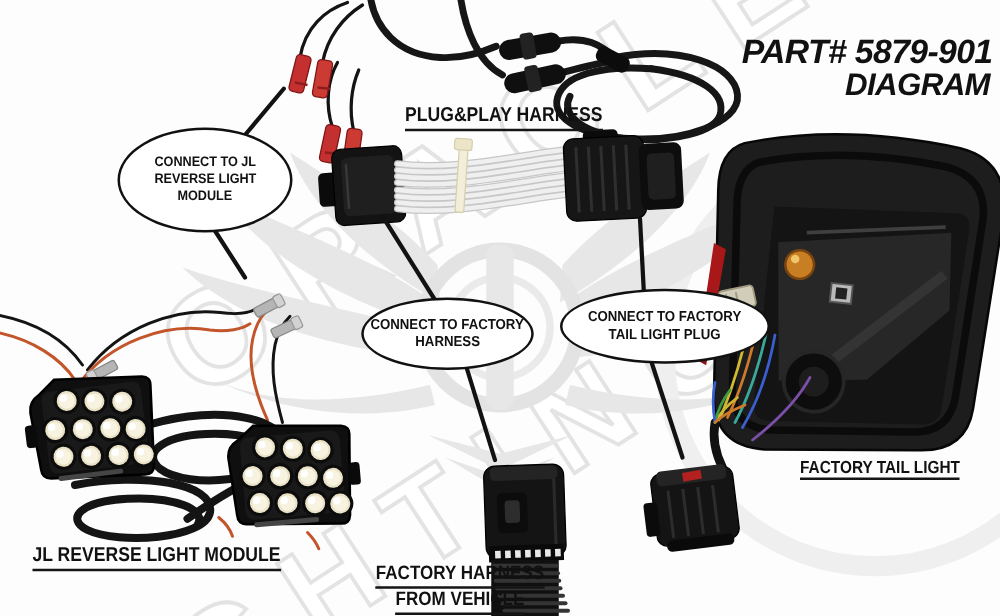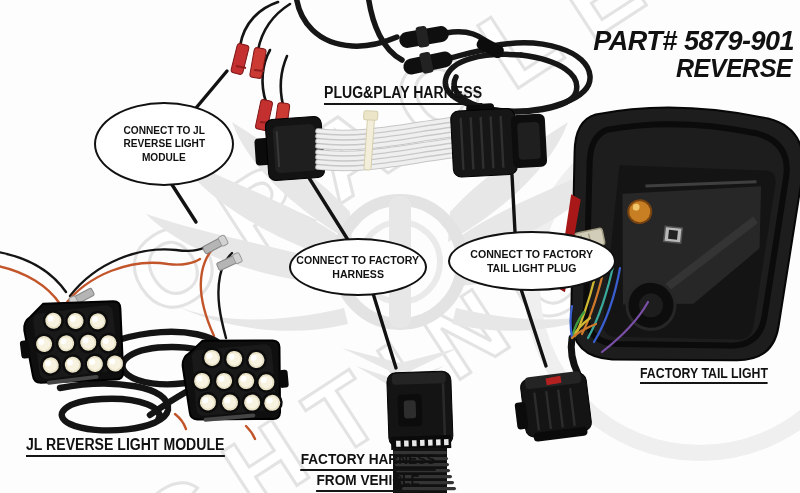--- a/index.html
+++ b/index.html
@@ -312,21 +312,21 @@
       <line x1="169" y1="180" x2="196" y2="222"></line>
       <line x1="306" y1="173" x2="348" y2="240"></line>
       <line x1="372" y1="290" x2="396" y2="368"></line>
       <line x1="512" y1="175" x2="515" y2="232"></line>
       <line x1="520" y1="286" x2="546" y2="366"></line>
     </g>
   </svg>
 
   <div class="title-block">
     <div class="t1">PART# 5879-901</div>
-    <div class="t2">REVERSE</div>
+    <div class="t2">DIAGRAM</div>
   </div>
 
   <div class="diagram-label" style="left:324px;top:84px;">
     <span class="ul">PLUG&amp;PLAY HARNESS</span>
   </div>
 
   <div class="diagram-label" style="left:26px;top:436px;">
     <span class="ul">JL REVERSE LIGHT MODULE</span>
   </div>
 

